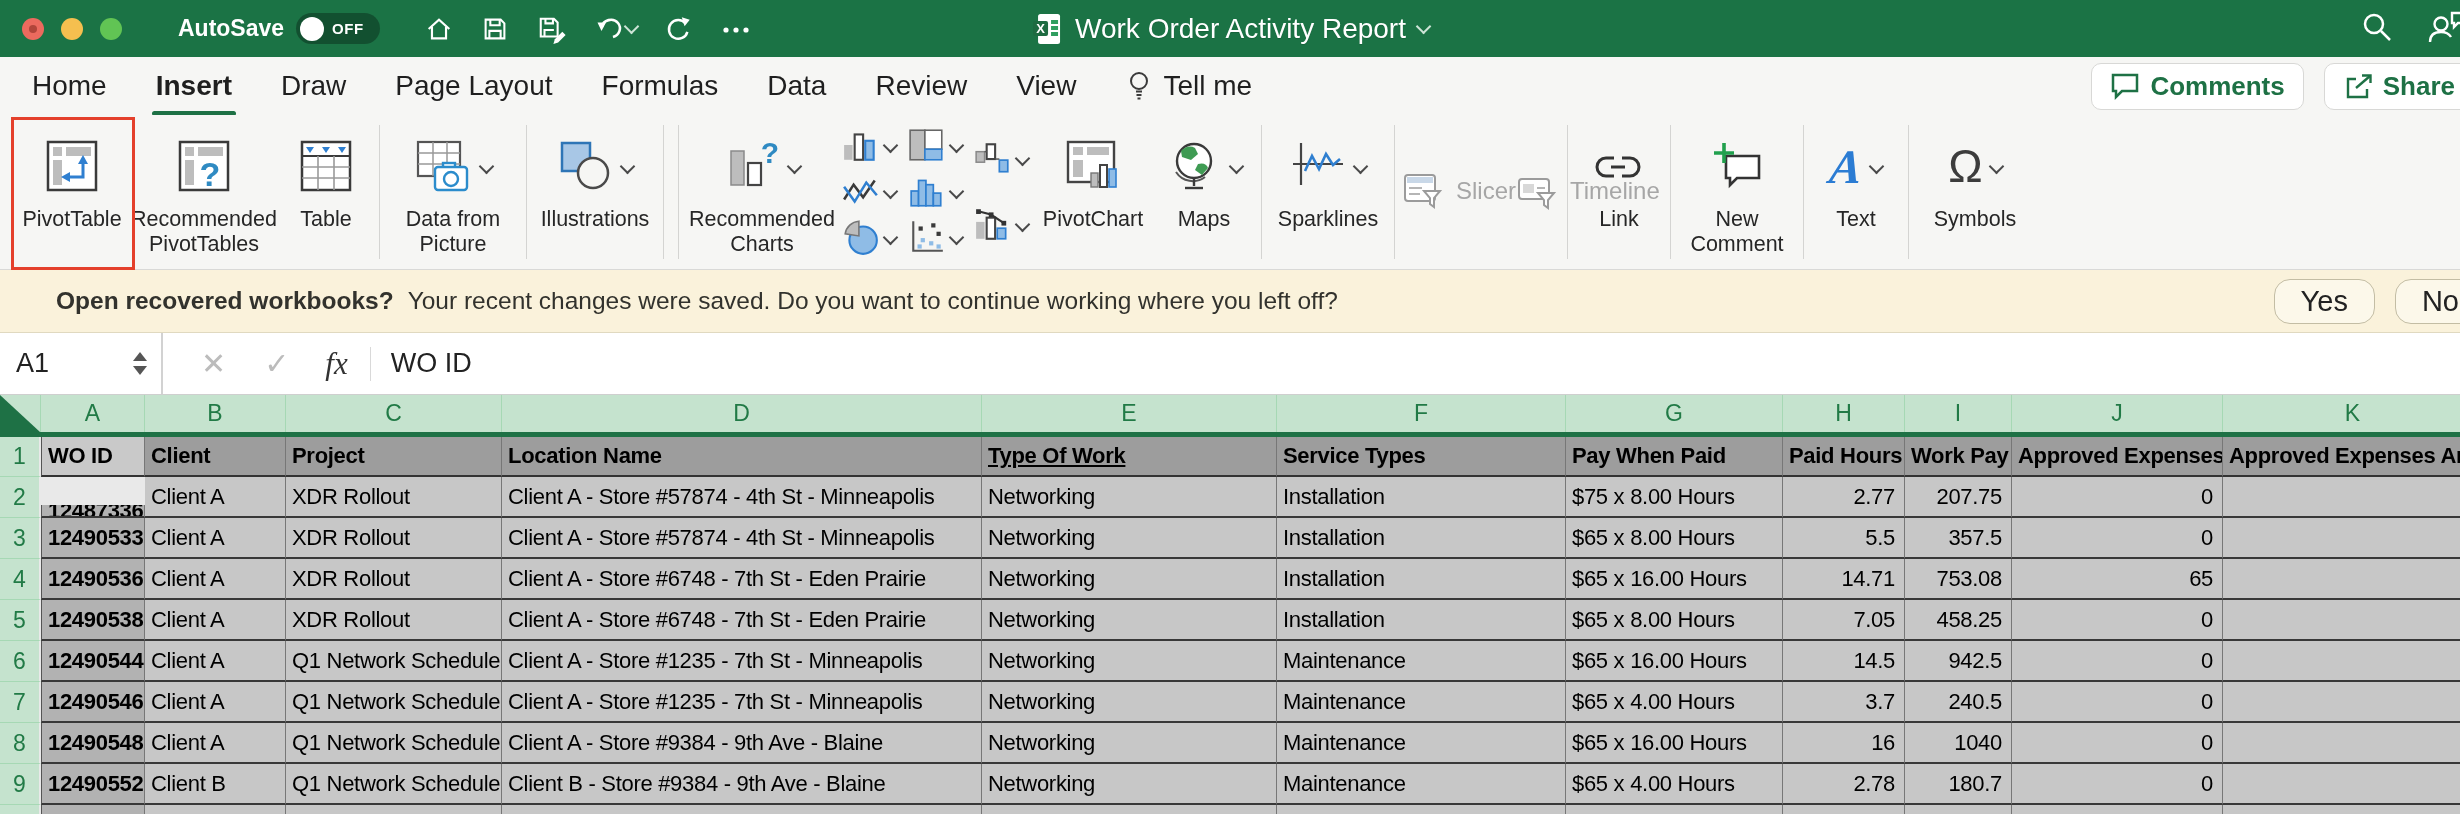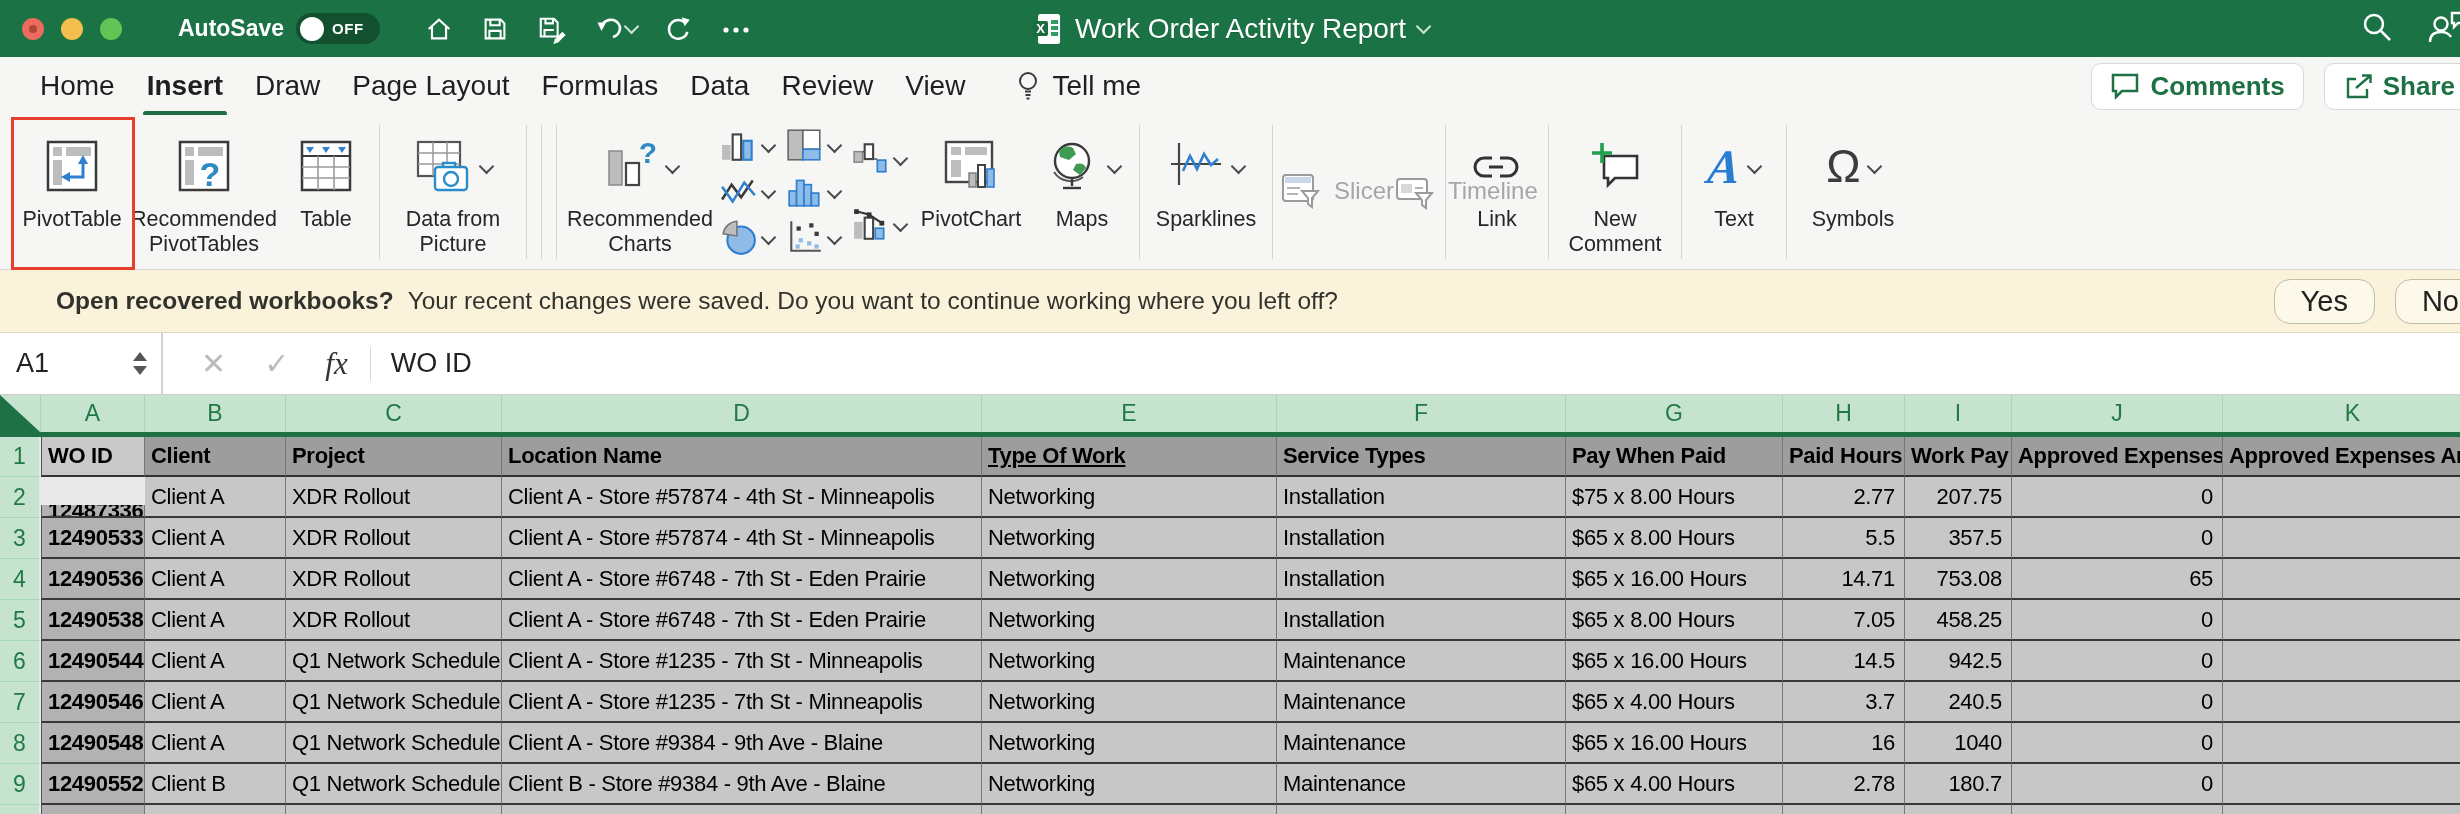--- a/index.html
+++ b/index.html
@@ -22,21 +22,21 @@
   .qat{display:flex;align-items:center;gap:26px;margin-left:44px;}
   .qat .qbtn{display:flex;align-items:center;cursor:pointer;}
   .doc-title{position:absolute;left:50%;transform:translateX(-50%);display:flex;align-items:center;gap:12px;}
   .doc-title .t{font-size:28px;font-weight:400;color:#fff;text-shadow:0 1px 1px rgba(0,0,0,.15);}
   .tb-right{position:absolute;right:-8px;display:flex;align-items:center;gap:34px;}
   .chev{display:inline-block;width:9px;height:9px;border-right:2.4px solid #4a4a4a;border-bottom:2.4px solid #4a4a4a;transform:rotate(45deg);flex:0 0 auto;}
   .chev.white{border-color:#cde4d6;margin-top:-4px;}
 
   
   .menubar{height:58px;background:#f6f6f4;display:flex;align-items:center;position:relative;}
-  .tabs{display:flex;align-items:center;gap:28px;margin-left:38px;}
+  .tabs{display:flex;align-items:center;gap:45px;margin-left:30px;}
   .tab{font-size:28px;color:#1f1f1f;cursor:pointer;position:relative;padding:6px 2px;}
   .tab.active{font-weight:700;}
   .tab.active::after{content:"";position:absolute;left:-2px;right:-2px;bottom:-8px;height:5px;border-radius:3px;background:#1e7145;}
   .tellme{display:flex;align-items:center;gap:10px;margin-left:47px;font-size:28px;color:#1f1f1f;cursor:pointer;}
   .mb-right{position:absolute;right:0;display:flex;align-items:center;gap:20px;}
   .pillbtn{display:flex;align-items:center;gap:10px;background:#fff;border:1.5px solid #d8d8d6;border-radius:10px;
            padding:7px 18px;font-size:26px;font-weight:700;color:#1e7145;cursor:pointer;white-space:nowrap;}
   .pillbtn.share{margin-right:-14px;}
 
   
@@ -286,20 +286,30 @@
           <rect x="20" y="28" width="32" height="23" rx="3" fill="#fff" stroke="#2b8ccc" stroke-width="2.4"></rect>
           <circle cx="36" cy="40" r="7" fill="#fff" stroke="#2b8ccc" stroke-width="2.4"></circle>
         </svg>
       <i class="chev"></i>
     </div>
     <div class="rlabel">Data from Picture</div>
   </div>
 
   <div class="vsep"></div>
 
+  <div class="rbtn" style="width:122px">
+    <div class="ric">
+      <svg width="56" height="54" viewBox="0 0 56 54">
+          <rect x="4" y="4" width="28" height="28" fill="#a8c7e6" stroke="#2e75b6" stroke-width="2.5"></rect>
+          <circle cx="35" cy="34" r="15" fill="#f6f6f4" stroke="#4a4a4a" stroke-width="2.5"></circle>
+        </svg>
+      <i class="chev"></i>
+    </div>
+    <div class="rlabel">Illustrations</div>
+  </div>
 
   <div class="vsep"></div>
 
 
   <div class="vsep"></div>
 
   <div class="rbtn" style="width:152px">
     <div class="ric">
       <svg width="56" height="54" viewBox="0 0 56 54">
           <rect x="6" y="12" width="13" height="34" fill="#bdbdbd" stroke="#8a8a8a" stroke-width="1.5"></rect>

